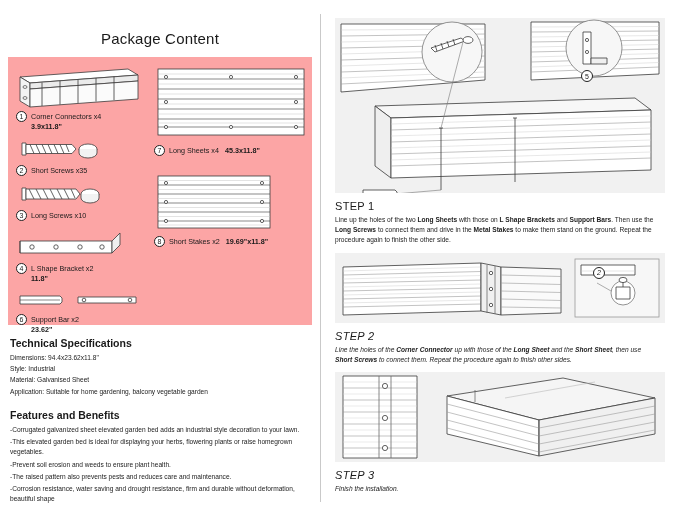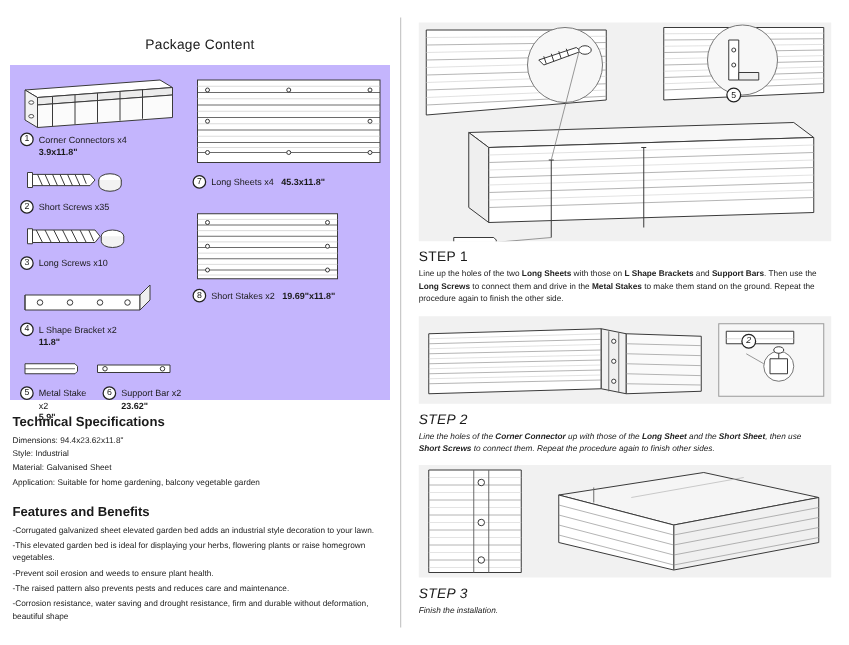--- a/index.html
+++ b/index.html
@@ -17,25 +17,25 @@
   .page { position: absolute; inset: 0; display: flex; }
   .col-left { width: 320px; position: relative; padding: 0; }
   .divider {
     width: 1px; background: #c9c9c9; margin: 14px 0 14px 0;
     flex: 0 0 1px;
   }
   .col-right { flex: 1; position: relative; padding: 0; }
 
   
   h1.page-title {
-    font-size: 11px; font-weight: 400; text-align: center;
+    font-size: 15px; font-weight: 400; text-align: center;
     margin: 30px 0 10px 0; letter-spacing: .2px;
   }
   .parts-panel {
-    background: #c4b5fd;
+    background: #fca5a5;
     margin: 0 8px 0 8px;
     padding: 8px 8px 10px 8px;
     position: relative;
     height: 268px;
   }
   .pcol-a { position: absolute; left: 8px; top: 8px; width: 132px; }
   .pcol-b { position: absolute; left: 146px; top: 8px; width: 160px; }
 
   .part { position: relative; margin-bottom: 6px; }
   .part-art { position: relative; }
@@ -194,27 +194,20 @@
               <g fill="none" stroke="#3a3a3a" stroke-width="0.8">
                 <path d="M4 6 L44 6 L46 8 L46 12 L44 14 L4 14 Z" fill="#fff"></path>
                 <path d="M4 10 L44 10" stroke-width="0.6"></path>
                 <path d="M62 7 L120 7 L120 13 L62 13 Z" fill="#fff"></path>
                 <circle cx="68" cy="10" r="1.8" fill="#fff"></circle>
                 <circle cx="114" cy="10" r="1.8" fill="#fff"></circle>
               </g>
             </svg>
           </div>
           <div style="display:flex; gap:8px;">
-            <div class="part-label" style="flex:0 0 58px">
-              <span class="num">5</span>
-              <span class="txt">
-                <span>Metal Stake x2</span><br>
-                <span class="dim">5.9"</span>
-              </span>
-            </div>
             <div class="part-label">
               <span class="num">6</span>
               <span class="txt">
                 <span>Support Bar x2</span><br>
                 <span class="dim">23.62"</span>
               </span>
             </div>
           </div>
         </div>
 

